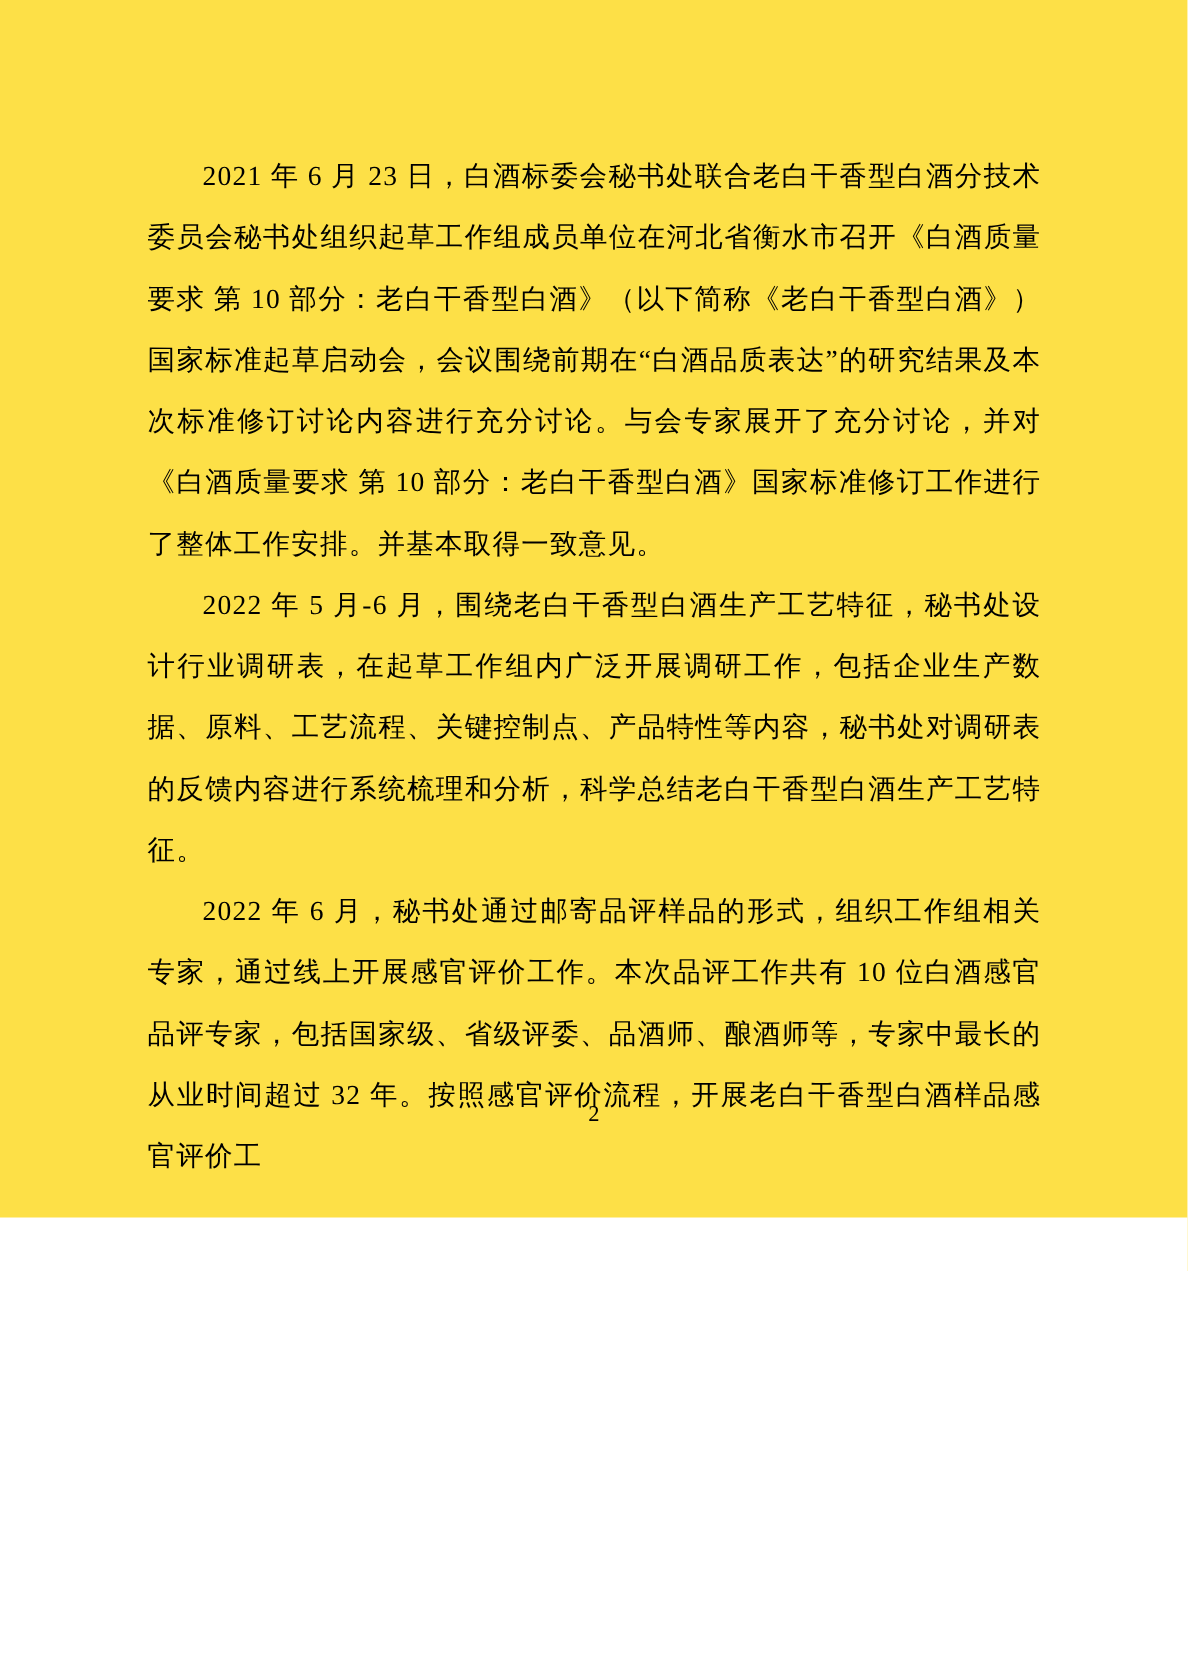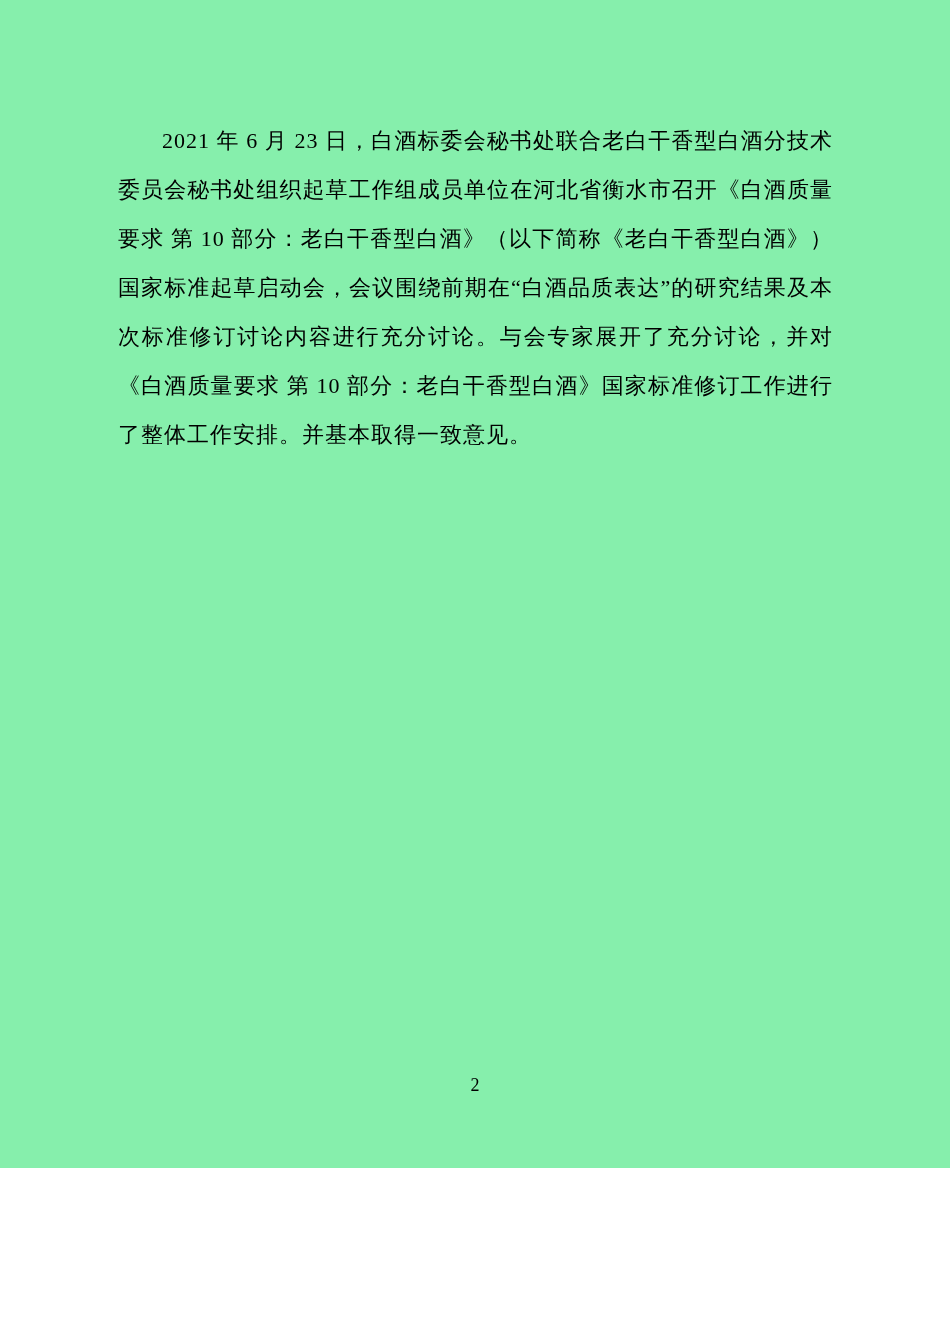--- a/index.html
+++ b/index.html
@@ -10,22 +10,22 @@
   body {
     width: 950px;
     height: 1344px;
     overflow: hidden;
     font-family: "Liberation Serif", "DejaVu Serif", serif;
     color: #000000;
   }
   .page {
     position: relative;
     width: 950px;
-    height: 1168px;
-    background: #86efac;
+    height: 974px;
+    background: #fde047;
     box-sizing: border-box;
     padding: 116px 117px 0 118px;
   }
   .content p {
     margin: 0;
     font-size: 22px;
     line-height: 49px;
     letter-spacing: 1px;
     text-align: justify;
     text-indent: 2em;
@@ -40,15 +40,17 @@
     font-size: 18px;
     line-height: 22px;
   }
 </style>
 </head>
 <body>
 
 <div class="page">
   <div class="content">
     <p>2021 年 6 月 23 日，白酒标委会秘书处联合老白干香型白酒分技术委员会秘书处组织起草工作组成员单位在河北省衡水市召开《白酒质量要求 第 10 部分：老白干香型白酒》（以下简称《老白干香型白酒》）国家标准起草启动会，会议围绕前期在“白酒品质表达”的研究结果及本次标准修订讨论内容进行充分讨论。与会专家展开了充分讨论，并对《白酒质量要求 第 10 部分：老白干香型白酒》国家标准修订工作进行了整体工作安排。并基本取得一致意见。</p>
+    <p>2022 年 5 月-6 月，围绕老白干香型白酒生产工艺特征，秘书处设计行业调研表，在起草工作组内广泛开展调研工作，包括企业生产数据、原料、工艺流程、关键控制点、产品特性等内容，秘书处对调研表的反馈内容进行系统梳理和分析，科学总结老白干香型白酒生产工艺特征。</p>
+    <p>2022 年 6 月，秘书处通过邮寄品评样品的形式，组织工作组相关专家，通过线上开展感官评价工作。本次品评工作共有 10 位白酒感官品评专家，包括国家级、省级评委、品酒师、酿酒师等，专家中最长的从业时间超过 32 年。按照感官评价流程，开展老白干香型白酒样品感官评价工</p>
   </div>
   <div class="page-number">2</div>
 </div>
 
 </body></html>

